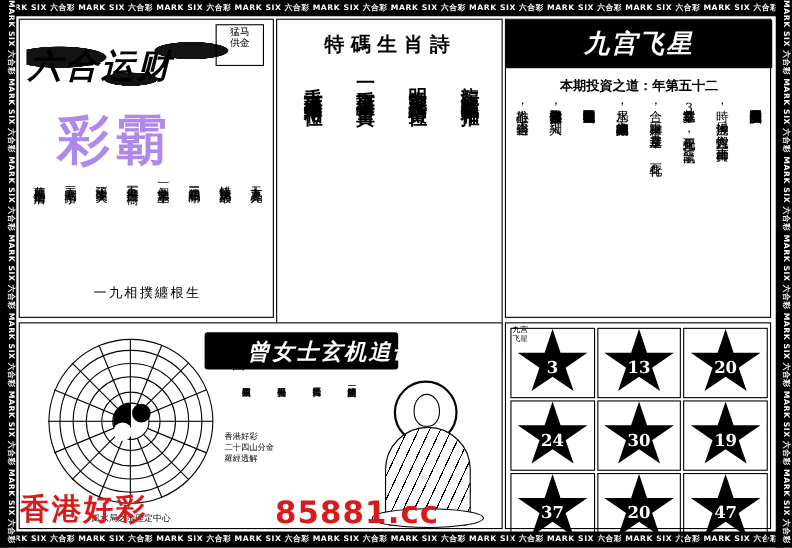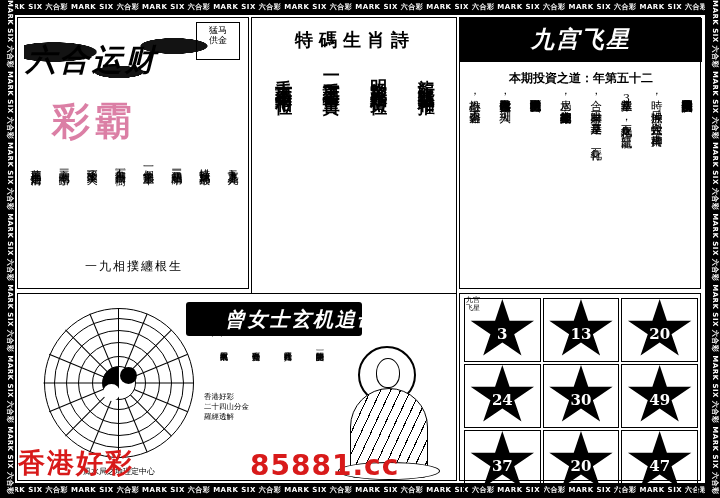--- a/index.html
+++ b/index.html
@@ -29,21 +29,21 @@
     font-style:italic;color:#000;letter-spacing:3px;}
   .splat{position:absolute;left:6px;top:6px;width:215px;height:62px;
     background:
       radial-gradient(ellipse 70px 16px at 30px 28px,#000 60%,transparent 62%),
       radial-gradient(ellipse 55px 13px at 150px 22px,#000 60%,transparent 62%),
       radial-gradient(ellipse 40px 10px at 95px 48px,#000 60%,transparent 62%);
     opacity:.92;}
   .horse-box{position:absolute;right:8px;top:4px;width:42px;height:34px;border:1px solid #000;
     font-size:9px;line-height:10px;text-align:center;padding-top:2px;}
   .grey-word{position:absolute;left:34px;top:78px;width:150px;height:56px;
-    font-size:38px;font-weight:bold;color:#be185d;opacity:.55;letter-spacing:4px;
+    font-size:48px;font-weight:bold;color:#6d28d9;opacity:.55;letter-spacing:4px;
     font-family:"DejaVu Serif","Liberation Serif",serif;}
   .v-cols{position:absolute;left:10px;top:142px;width:212px;display:flex;flex-direction:row-reverse;
     justify-content:space-between;}
   .v-col{writing-mode:vertical-rl;text-orientation:upright;font-size:11px;line-height:15px;
     letter-spacing:1px;font-family:"DejaVu Serif","Liberation Serif",serif;}
   .foot-line{position:absolute;left:0;top:240px;width:232px;text-align:center;font-size:12px;
     letter-spacing:2px;font-family:"DejaVu Serif","Liberation Serif",serif;}
 
   
   #p-topmid{left:236px;top:2px;width:206px;height:304px;}
@@ -257,21 +257,21 @@
               <span>24</span>
             </div>
           </div>
         <div class="cellwrap">
             <div class="star">
               <span>30</span>
             </div>
           </div>
         <div class="cellwrap">
             <div class="star">
-              <span>49</span>
+              <span>19</span>
             </div>
           </div>
         <div class="cellwrap">
             <div class="star">
               <span>37</span>
             </div>
           </div>
         <div class="cellwrap">
             <div class="star">
               <span>20</span>

